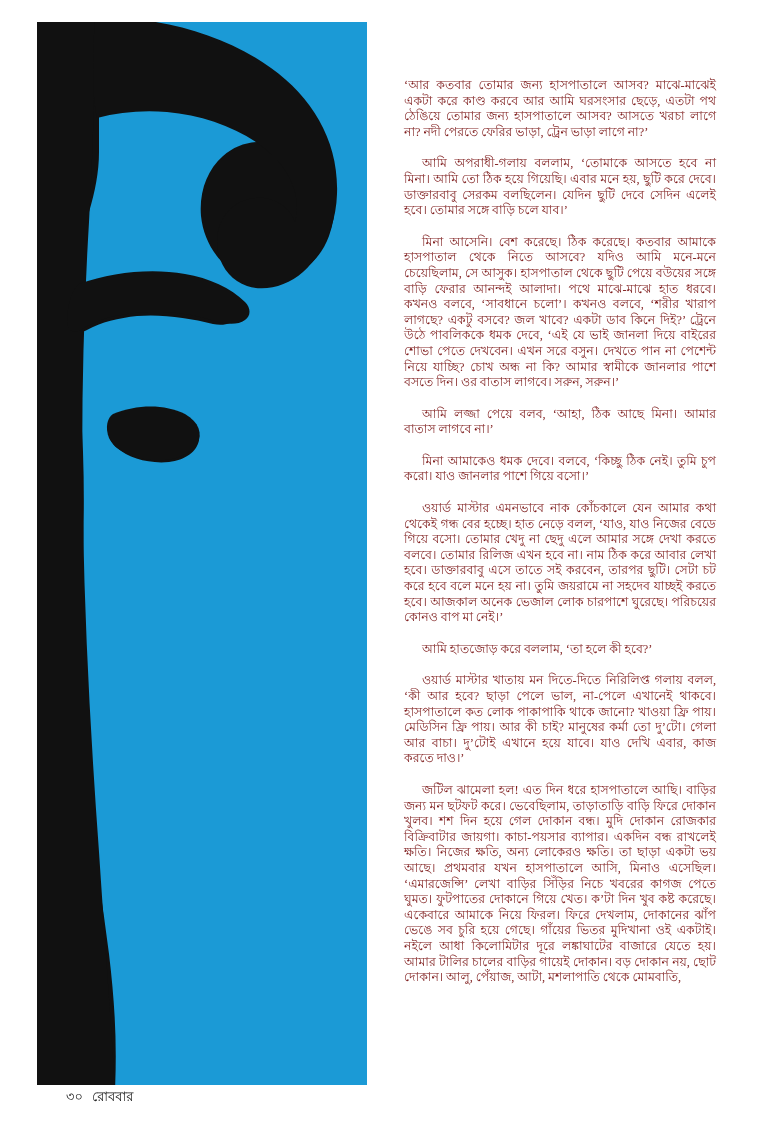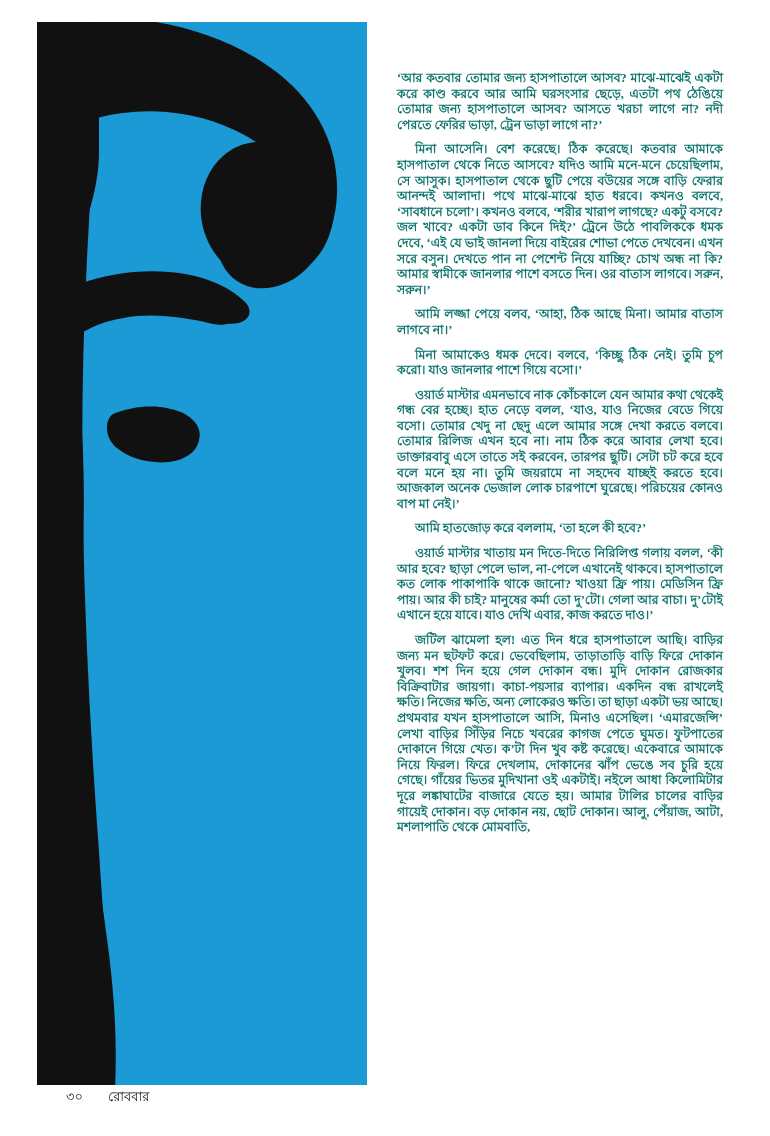--- a/index.html
+++ b/index.html
@@ -37,43 +37,42 @@
   }
   
   .text-col {
     position: absolute;
     left: 388px;
     top: 62px;
     width: 344px;
     height: 1025px;
   }
   .text-col p {
-    margin: 9px;
+    margin: 16px;
     font-size: 12.4px;
     line-height: 15.6px;
     text-align: justify;
     text-indent: 18px;
-    color: #0f766e;
+    color: #7f1d1d;
     font-family: "Liberation Serif", serif;
     -webkit-hyphens: none;
     hyphens: none;
     word-spacing: -0.2px;
-    font-weight: bold;
   }
   .text-col p.first {
     text-indent: 0;
   }
   
   .footer {
     position: absolute;
     left: 66px;
     bottom: 28px;
     display: flex;
     align-items: center;
-    gap: 25px;
+    gap: 9px;
     color: #111111;
   }
   .footer .pageno {
     font-size: 13px;
     font-family: "Liberation Serif", serif;
   }
   .footer .pubname {
     font-size: 13px;
     font-family: "Liberation Serif", serif;
   }
@@ -118,20 +117,21 @@
       <path fill="#111111" d="M252 116 C286 150 306 196 308 246 C310 304 292 360 268 412 C250 452 228 490 214 532 C200 574 196 618 208 658 C216 686 234 710 258 728 C284 748 314 764 330 790 V1068 H150 C150 1030 156 992 166 956 C176 918 192 882 202 846 C214 804 214 762 196 724 C178 686 148 656 128 620 C108 584 98 542 104 500 C112 448 142 404 178 368 C212 334 242 296 258 252 C270 220 272 186 264 154 C260 140 256 128 252 116 Z" opacity="0"></path>
 
       <g fill="#111111">
         <path d="M184 330 C214 330 240 344 258 368 C280 396 290 434 288 472 C286 518 270 560 250 600 C232 636 212 670 202 708 C192 746 196 784 216 816 C234 846 264 868 288 894 C312 920 328 952 330 988 V1068 H160 C160 1030 166 992 176 956 C186 918 200 882 208 844 C216 804 214 764 196 728 C176 688 146 656 128 618 C110 580 104 536 114 494 C126 444 156 402 186 364 C190 352 186 340 184 330 Z" opacity="0"></path>
       </g>
     </svg>
   </div>
 
   <div class="text-col">
     <p class="first">‘আর কতবার তোমার জন্য হাসপাতালে আসব? মাঝে-মাঝেই একটা করে কাণ্ড করবে আর আমি ঘরসংসার ছেড়ে, এতটা পথ ঠেঙিয়ে তোমার জন্য হাসপাতালে আসব? আসতে খরচা লাগে না? নদী পেরতে ফেরির ভাড়া, ট্রেন ভাড়া লাগে না?’</p>
+    <p>আমি অপরাধী-গলায় বললাম, ‘তোমাকে আসতে হবে না মিনা। আমি তো ঠিক হয়ে গিয়েছি। এবার মনে হয়, ছুটি করে দেবে। ডাক্তারবাবু সেরকম বলছিলেন। যেদিন ছুটি দেবে সেদিন এলেই হবে। তোমার সঙ্গে বাড়ি চলে যাব।’</p>
     <p>মিনা আসেনি। বেশ করেছে। ঠিক করেছে। কতবার আমাকে হাসপাতাল থেকে নিতে আসবে? যদিও আমি মনে-মনে চেয়েছিলাম, সে আসুক। হাসপাতাল থেকে ছুটি পেয়ে বউয়ের সঙ্গে বাড়ি ফেরার আনন্দই আলাদা। পথে মাঝে-মাঝে হাত ধরবে। কখনও বলবে, ‘সাবধানে চলো’। কখনও বলবে, ‘শরীর খারাপ লাগছে? একটু বসবে? জল খাবে? একটা ডাব কিনে দিই?’ ট্রেনে উঠে পাবলিককে ধমক দেবে, ‘এই যে ভাই জানলা দিয়ে বাইরের শোভা পেতে দেখবেন। এখন সরে বসুন। দেখতে পান না পেশেন্ট নিয়ে যাচ্ছি? চোখ অন্ধ না কি? আমার স্বামীকে জানলার পাশে বসতে দিন। ওর বাতাস লাগবে। সরুন, সরুন।’</p>
     <p>আমি লজ্জা পেয়ে বলব, ‘আহা, ঠিক আছে মিনা। আমার বাতাস লাগবে না।’</p>
     <p>মিনা আমাকেও ধমক দেবে। বলবে, ‘কিচ্ছু ঠিক নেই। তুমি চুপ করো। যাও জানলার পাশে গিয়ে বসো।’</p>
     <p>ওয়ার্ড মাস্টার এমনভাবে নাক কোঁচকালে যেন আমার কথা থেকেই গন্ধ বের হচ্ছে। হাত নেড়ে বলল, ‘যাও, যাও নিজের বেডে গিয়ে বসো। তোমার খেদু না ছেদু এলে আমার সঙ্গে দেখা করতে বলবে। তোমার রিলিজ এখন হবে না। নাম ঠিক করে আবার লেখা হবে। ডাক্তারবাবু এসে তাতে সই করবেন, তারপর ছুটি। সেটা চট করে হবে বলে মনে হয় না। তুমি জয়রামে না সহদেব যাচ্ছই করতে হবে। আজকাল অনেক ভেজাল লোক চারপাশে ঘুরেছে। পরিচয়ের কোনও বাপ মা নেই।’</p>
     <p>আমি হাতজোড় করে বললাম, ‘তা হলে কী হবে?’</p>
     <p>ওয়ার্ড মাস্টার খাতায় মন দিতে-দিতে নিরিলিপ্ত গলায় বলল, ‘কী আর হবে? ছাড়া পেলে ভাল, না-পেলে এখানেই থাকবে। হাসপাতালে কত লোক পাকাপাকি থাকে জানো? খাওয়া ফ্রি পায়। মেডিসিন ফ্রি পায়। আর কী চাই? মানুষের কর্মা তো দু’টো। গেলা আর বাচা। দু’টোই এখানে হয়ে যাবে। যাও দেখি এবার, কাজ করতে দাও।’</p>
     <p>জটিল ঝামেলা হল! এত দিন ধরে হাসপাতালে আছি। বাড়ির জন্য মন ছটফট করে। ভেবেছিলাম, তাড়াতাড়ি বাড়ি ফিরে দোকান খুলব। শশ দিন হয়ে গেল দোকান বন্ধ। মুদি দোকান রোজকার বিক্রিবাটার জায়গা। কাচা-পয়সার ব্যাপার। একদিন বন্ধ রাখলেই ক্ষতি। নিজের ক্ষতি, অন্য লোকেরও ক্ষতি। তা ছাড়া একটা ভয় আছে। প্রথমবার যখন হাসপাতালে আসি, মিনাও এসেছিল। ‘এমারজেন্সি’ লেখা বাড়ির সিঁড়ির নিচে খবরের কাগজ পেতে ঘুমত। ফুটপাতের দোকানে গিয়ে খেত। ক’টা দিন খুব কষ্ট করেছে। একেবারে আমাকে নিয়ে ফিরল। ফিরে দেখলাম, দোকানের ঝাঁপ ভেঙে সব চুরি হয়ে গেছে। গাঁয়ের ভিতর মুদিখানা ওই একটাই। নইলে আধা কিলোমিটার দূরে লঙ্কাঘাটের বাজারে যেতে হয়। আমার টালির চালের বাড়ির গায়েই দোকান। বড় দোকান নয়, ছোট দোকান। আলু, পেঁয়াজ, আটা, মশলাপাতি থেকে মোমবাতি,</p>
   </div>
 
   <div class="footer">

